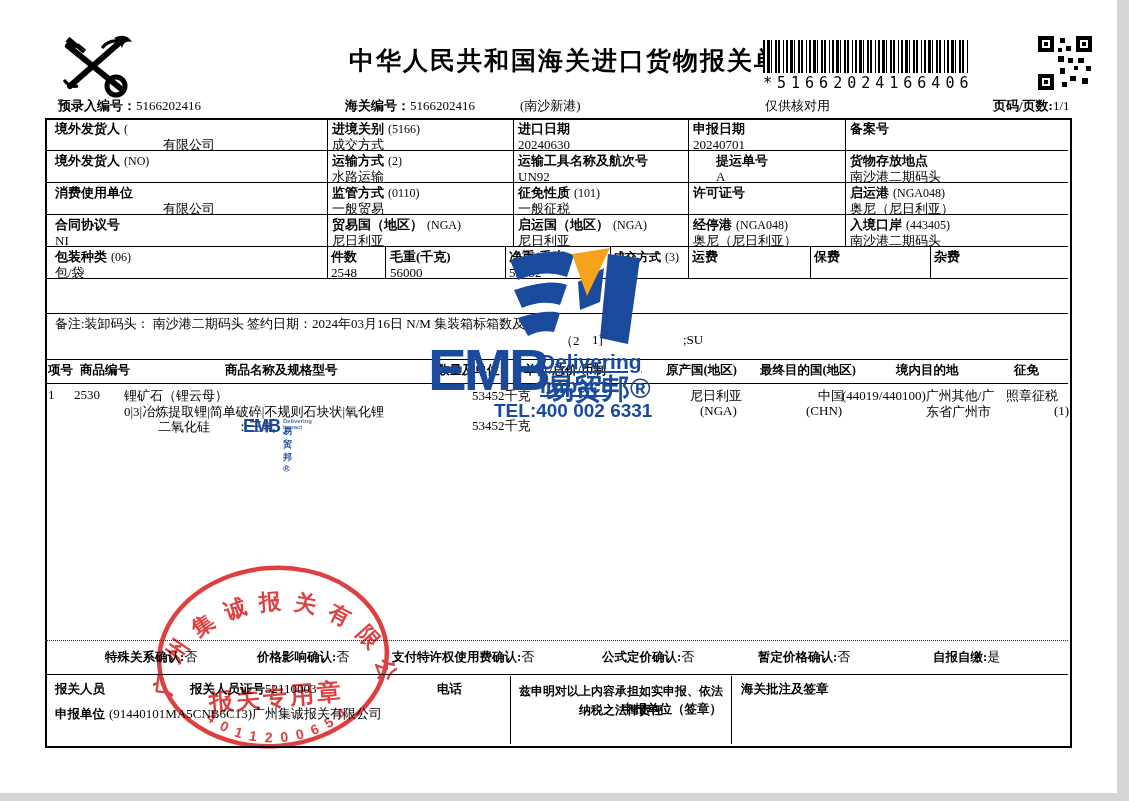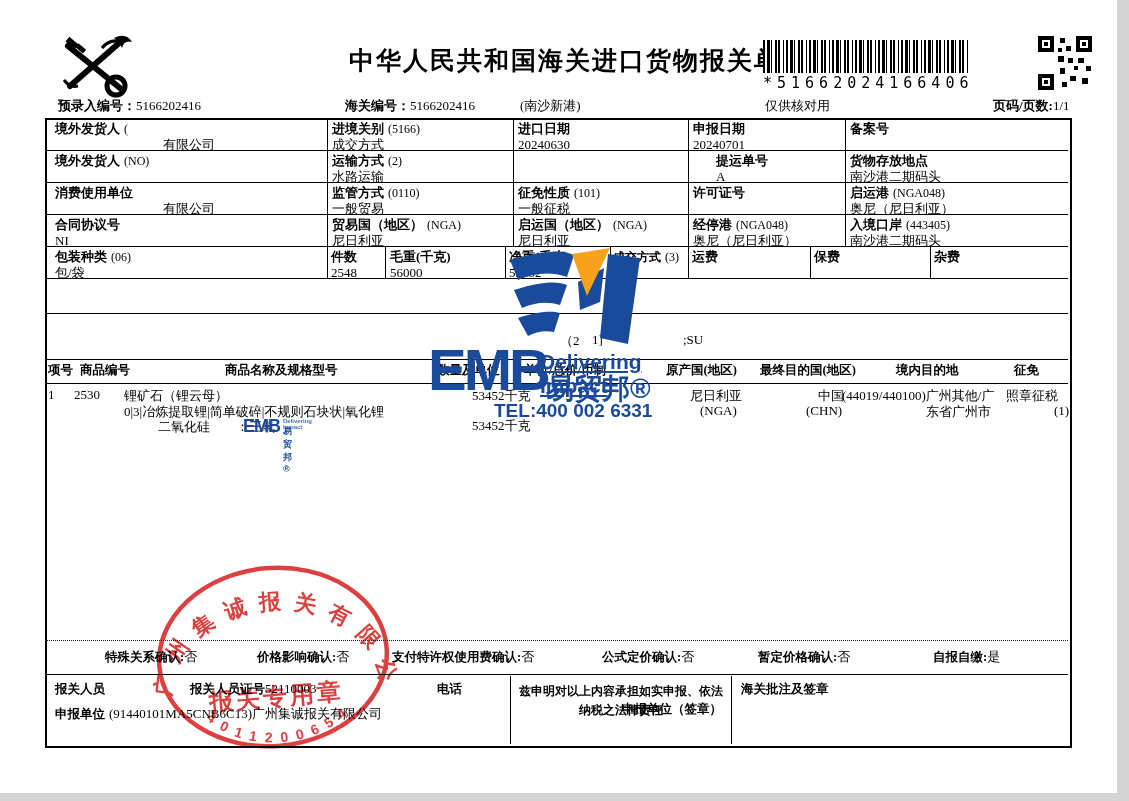--- a/index.html
+++ b/index.html
@@ -132,20 +132,24 @@
     <div><span class="lbl">备案号</span></div>
   </div>
 
   <div class="cell" style="left:55px;top:152px">
     <div><span class="lbl">境外发货人</span> <span class="code">(NO)</span></div>
   </div>
   <div class="cell" style="left:332px;top:152px">
     <div><span class="lbl">运输方式</span> <span class="code">(2)</span></div>
     <div class="val">水路运输</div>
   </div>
+  <div class="cell" style="left:518px;top:152px">
+    <div><span class="lbl">运输工具名称及航次号</span></div>
+    <div class="val">UN92</div>
+  </div>
   <div class="cell" style="left:716px;top:152px">
     <div><span class="lbl">提运单号</span></div>
     <div class="val">A</div>
   </div>
   <div class="cell" style="left:850px;top:152px">
     <div><span class="lbl">货物存放地点</span></div>
     <div class="val">南沙港二期码头</div>
   </div>
 
   <div class="cell" style="left:55px;top:184px;width:268px">
@@ -215,20 +219,21 @@
     <div><span class="lbl">保费</span></div>
   </div>
   <div class="cell" style="left:934px;top:248px">
     <div><span class="lbl">杂费</span></div>
   </div>
 
   <div class="cell" style="left:55px;top:281px">
   </div>
 
   <div class="cell" style="left:55px;top:316px">
+    <div class="val">备注:装卸码头： 南沙港二期码头 签约日期：2024年03月16日 N/M   集装箱标箱数及</div>
   </div>
   <div class="gtext" style="left:560px;top:332px">（2</div>
   <div class="gtext" style="left:592px;top:332px">1]</div>
   <div class="gtext" style="left:683px;top:332px">;SU</div>
 
   <div class="goods-hdr" style="left:48px;top:362px">项号</div>
   <div class="goods-hdr" style="left:80px;top:362px">商品编号</div>
   <div class="goods-hdr" style="left:225px;top:362px">商品名称及规格型号</div>
   <div class="goods-hdr" style="left:437px;top:362px">数量及单位</div>
   <div class="goods-hdr" style="left:524px;top:362px">单价/总价/币制</div>

